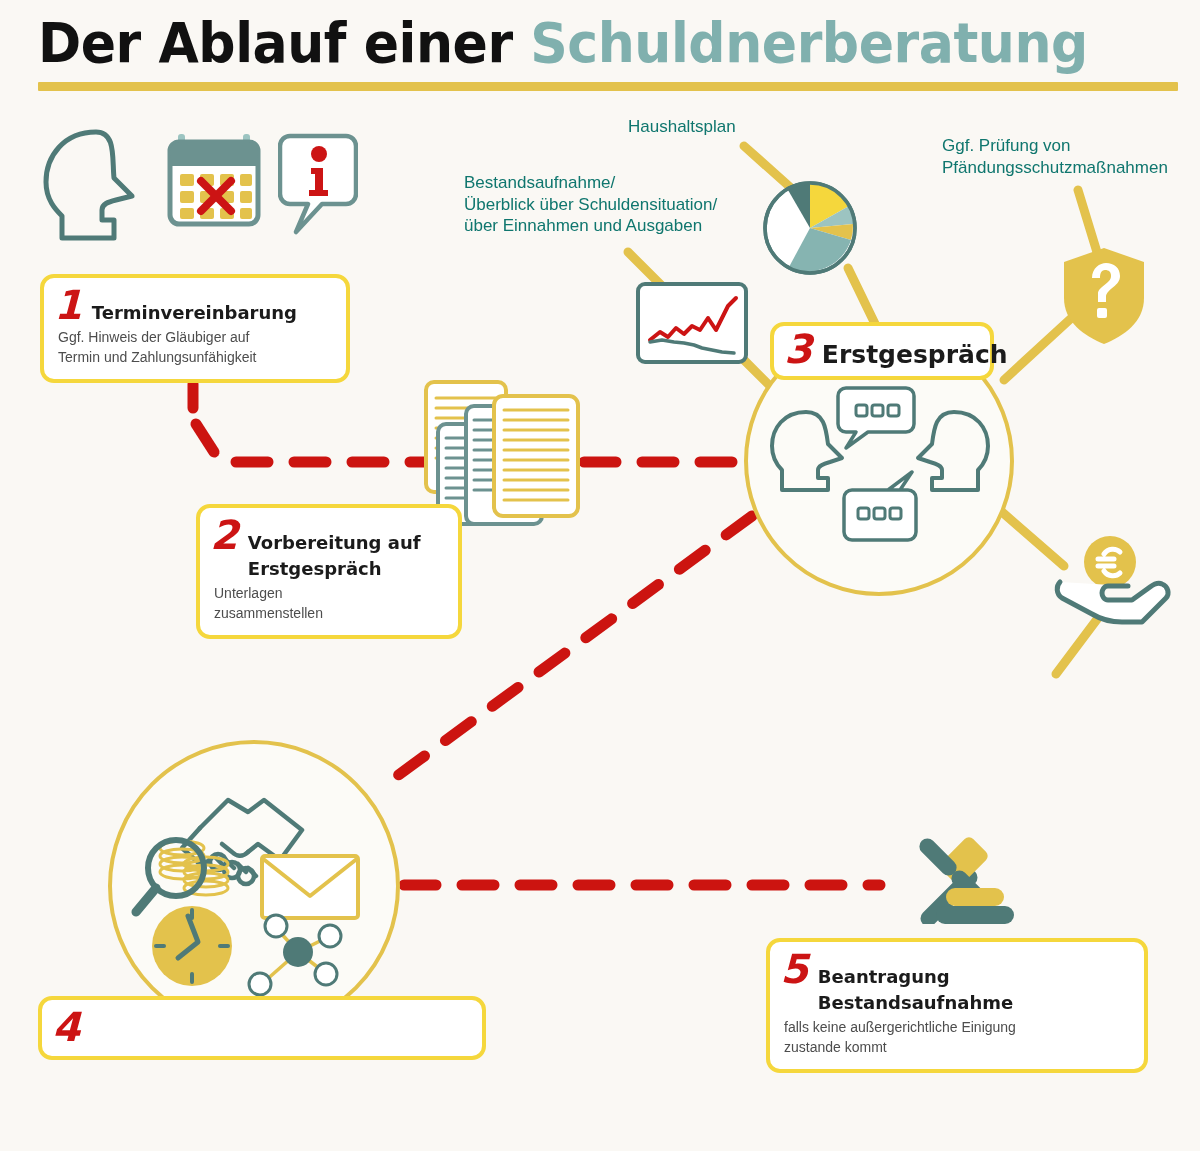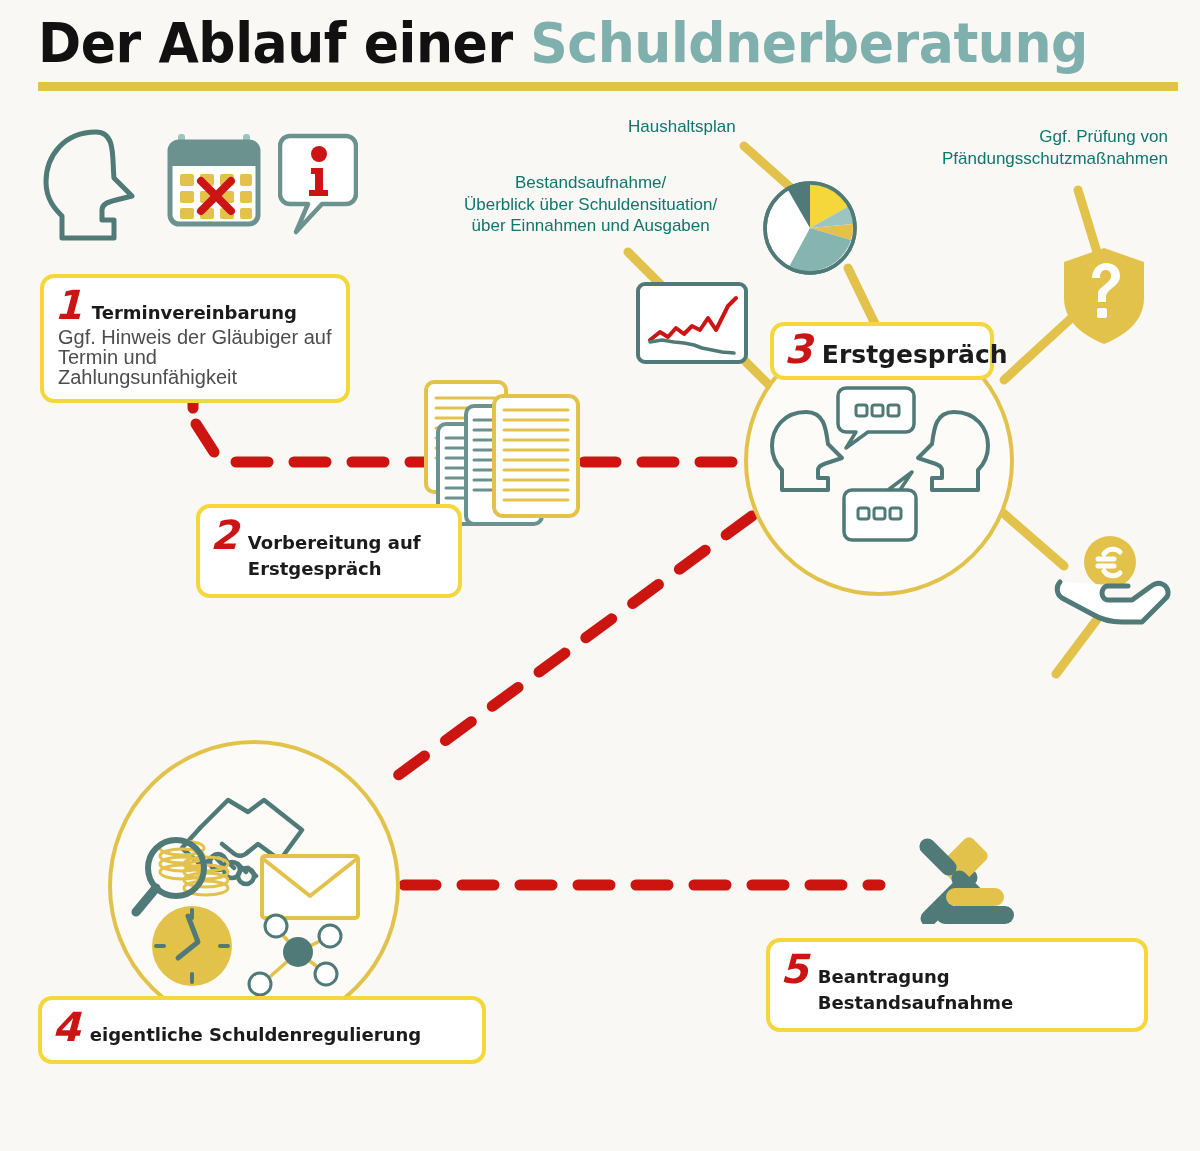--- a/index.html
+++ b/index.html
@@ -37,39 +37,39 @@
     color:#cc1414;font-weight:bold;
     font-family:"DejaVu Sans","Liberation Sans",sans-serif;
     font-size:40px;line-height:34px;margin-right:6px;
     font-style:italic;transform:skewX(-4deg);display:inline-block;
   }
   .step-title{
     color:#1b1b1b;font-weight:bold;font-size:18px;line-height:26px;
     font-family:"DejaVu Sans","Liberation Sans",sans-serif;
   }
   .step-sub{
-    color:#4d4d4d;font-size:20px;line-height:20px;margin-top:1px;
+    color:#4d4d4d;font-size:14px;line-height:20px;margin-top:1px;
     font-family:"Liberation Sans",sans-serif;
   }
 
   #box1{left:40px;top:274px;width:310px;}
   #box2{left:196px;top:504px;width:266px;}
   #box3{left:770px;top:322px;width:224px;padding:6px 14px 8px 14px;}
   #box3 .step-title{font-size:25px;}
   #box4{left:38px;top:996px;width:448px;}
   #box5{left:766px;top:938px;width:382px;}
 
   
   .note{
     position:absolute;color:#0f766e;font-size:17px;line-height:21.5px;
     font-family:"Liberation Sans",sans-serif;white-space:pre-line;
   }
   #note-haushaltsplan{left:628px;top:116px;}
-  #note-bestand{left:464px;top:172px;text-align:center;}
-  #note-pfaendung{left:942px;top:126px;text-align:right;}
+  #note-bestand{left:464px;top:172px;}
+  #note-pfaendung{left:942px;top:135px;}
   #note-existenz{left:806px;top:680px;text-align:left;}
 
   
   .bigcircle{
     position:absolute;border-radius:50%;
     background:#fcfbf7;border:4px solid #e3c24c;box-sizing:border-box;
   }
   #circle3{left:744px;top:326px;width:270px;height:270px;}
   #circle4{left:108px;top:740px;width:292px;height:292px;}
 
@@ -349,41 +349,44 @@
     <div class="step-sub" style="white-space:pre-line">Ggf. Hinweis der Gläubiger auf
 Termin und Zahlungsunfähigkeit</div>
   </div>
 
   <div class="stepbox" id="box2">
     <div class="step-head">
       <span class="step-num">2</span>
       <span class="step-title" style="white-space:pre-line">Vorbereitung auf
 Erstgespräch</span>
     </div>
+    <div class="step-sub" style="white-space:pre-line">Unterlagen
+zusammenstellen</div>
   </div>
 
   <div class="stepbox" id="box3">
     <div class="step-head">
       <span class="step-num">3</span>
       <span class="step-title">Erstgespräch</span>
     </div>
   </div>
 
   <div class="stepbox" id="box4">
     <div class="step-head">
       <span class="step-num">4</span>
-      <span class="step-title">eigentliche Schuldenregulierung</span>
     </div>
   </div>
 
   <div class="stepbox" id="box5">
     <div class="step-head">
       <span class="step-num">5</span>
       <span class="step-title">Beantragung Bestandsaufnahme</span>
     </div>
+    <div class="step-sub" style="white-space:pre-line">falls keine außergerichtliche Einigung
+zustande kommt</div>
   </div>
 
   <div class="note" id="note-haushaltsplan">Haushaltsplan</div>
   <div class="note" id="note-bestand">Bestandsaufnahme/
 Überblick über Schuldensituation/
 über Einnahmen und Ausgaben</div>
   <div class="note" id="note-pfaendung">Ggf. Prüfung von
 Pfändungsschutzmaßnahmen</div>
 
 </div>

